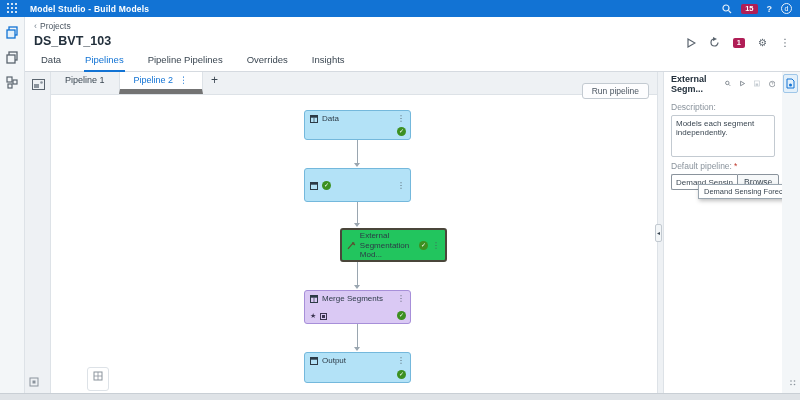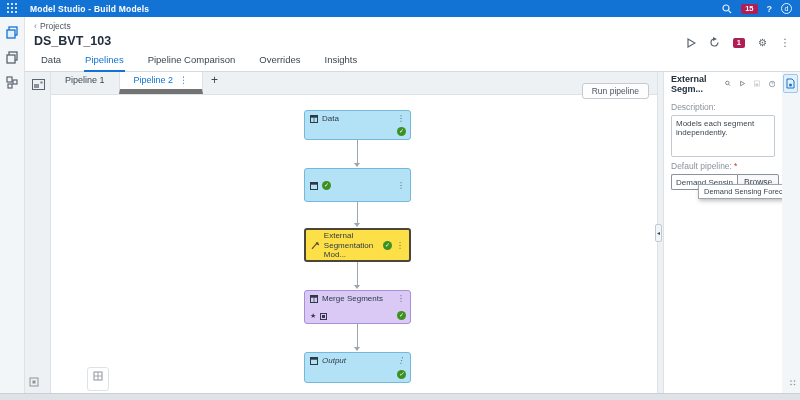--- a/index.html
+++ b/index.html
@@ -41,21 +41,21 @@
   .pipestrip { position:absolute; left:0; top:0; right:0; height:23px; background:#eef1f4; border-bottom:1px solid #dde2e7; display:flex; font-size:9px; }
   .ptab { padding:0 14px; line-height:17px; color:#3b4752; cursor:pointer; }
   .ptab.active { background:#fff; color:#1273d4; border-left:1px solid #dde2e7; border-right:1px solid #dde2e7; border-bottom:5px solid #737373; }
   .ptab.active .pdots { margin-left:6px; color:#1273d4; }
   .ptab-add { padding:0 8px; line-height:16px; font-size:12px; color:#3b4752; cursor:pointer; }
   .run-btn { position:absolute; right:8px; top:11px; height:16px; padding:0 9px; font-size:8.5px; color:#4a5560; background:#fdfdfe; border:1px solid #c3cad1; border-radius:3px; cursor:pointer; font-family:"Liberation Sans",sans-serif; }
 
   
   .node { position:absolute; left:253px; width:107px; border-radius:3px; padding:3px 5px 2px; font-size:8px; color:#2c3a46; cursor:pointer; }
   .node.blue   { background:#b3e2f7; border:1px solid #74b8dc; }
-  .node.yellow { background:#fde047; border:2px solid #4a463a; }
+  .node.yellow { background:#22c55e; border:2px solid #4a463a;margin-left:36px; }
   .node.purple { background:#dac9f4; border:1px solid #a78fd9; }
   .nrow { display:flex; align-items:center; gap:4px; }
   .nlabel { line-height:1.2; }
   .ndots { margin-left:auto; color:#4a5560; font-size:8px; line-height:8px; cursor:pointer; }
   .ncheck { width:9px; height:9px; border-radius:50%; background:#3d9021; color:#fff; font-size:6px; line-height:9px; text-align:center; flex:0 0 auto; }
   .ncheck.corner { position:absolute; right:4px; bottom:3px; }
   .nfoot { position:absolute; left:5px; bottom:3px; display:flex; align-items:center; gap:4px; }
   .nstar { font-size:7px; color:#3b3550; line-height:8px; }
 
   
@@ -152,21 +152,21 @@
         <path d="M9 5.5 A3.5 3.5 0 1 1 5.5 2" fill="none" stroke="#5a646e" stroke-width="1.2"></path>
         <polygon points="4,0 8,2 4,4" fill="#5a646e"></polygon>
       </svg>
       <span class="badge">1</span>
       <span class="icon-txt">⚙</span>
       <span class="icon-txt">⋮</span>
     </div>
     <div class="tabs">
       <div class="tab">Data</div>
       <div class="tab active">Pipelines</div>
-      <div class="tab">Pipeline Comparison</div>
+      <div class="tab">Pipeline Pipelines</div>
       <div class="tab">Overrides</div>
       <div class="tab">Insights</div>
     </div>
   </div>
 
   <div class="content">
 
     <div class="gutter-icon">
       <svg width="13" height="11" viewBox="0 0 13 11">
         <rect x="0.5" y="0.5" width="12" height="10" fill="none" stroke="#5a646e"></rect>
@@ -253,21 +253,21 @@
             <rect x="0.5" y="0.5" width="6" height="6" fill="none" stroke="#3b3550"></rect>
             <rect x="2" y="2" width="3" height="3" fill="#3b3550"></rect>
           </svg>
         </div>
         <span class="ncheck corner">✓</span>
       </div>
 
       <div class="conn" style="top:252px; height:24px;"></div>
       <div class="conn-arrow" style="top:275px;"></div>
 
-      <div class="node blue" style="top:280px; height:31px;font-style:italic;">
+      <div class="node blue" style="top:280px; height:31px;">
         <div class="nrow">
           <svg width="8" height="8" viewBox="0 0 8 8">
             <rect x="0.5" y="0.5" width="7" height="7" fill="none" stroke="#2c3a46"></rect>
             <rect x="0.5" y="0.5" width="7" height="2.2" fill="#2c3a46"></rect>
           </svg>
           <span class="nlabel">Output</span>
           <span class="ndots">⋮</span>
         </div>
         <span class="ncheck corner">✓</span>
       </div>

